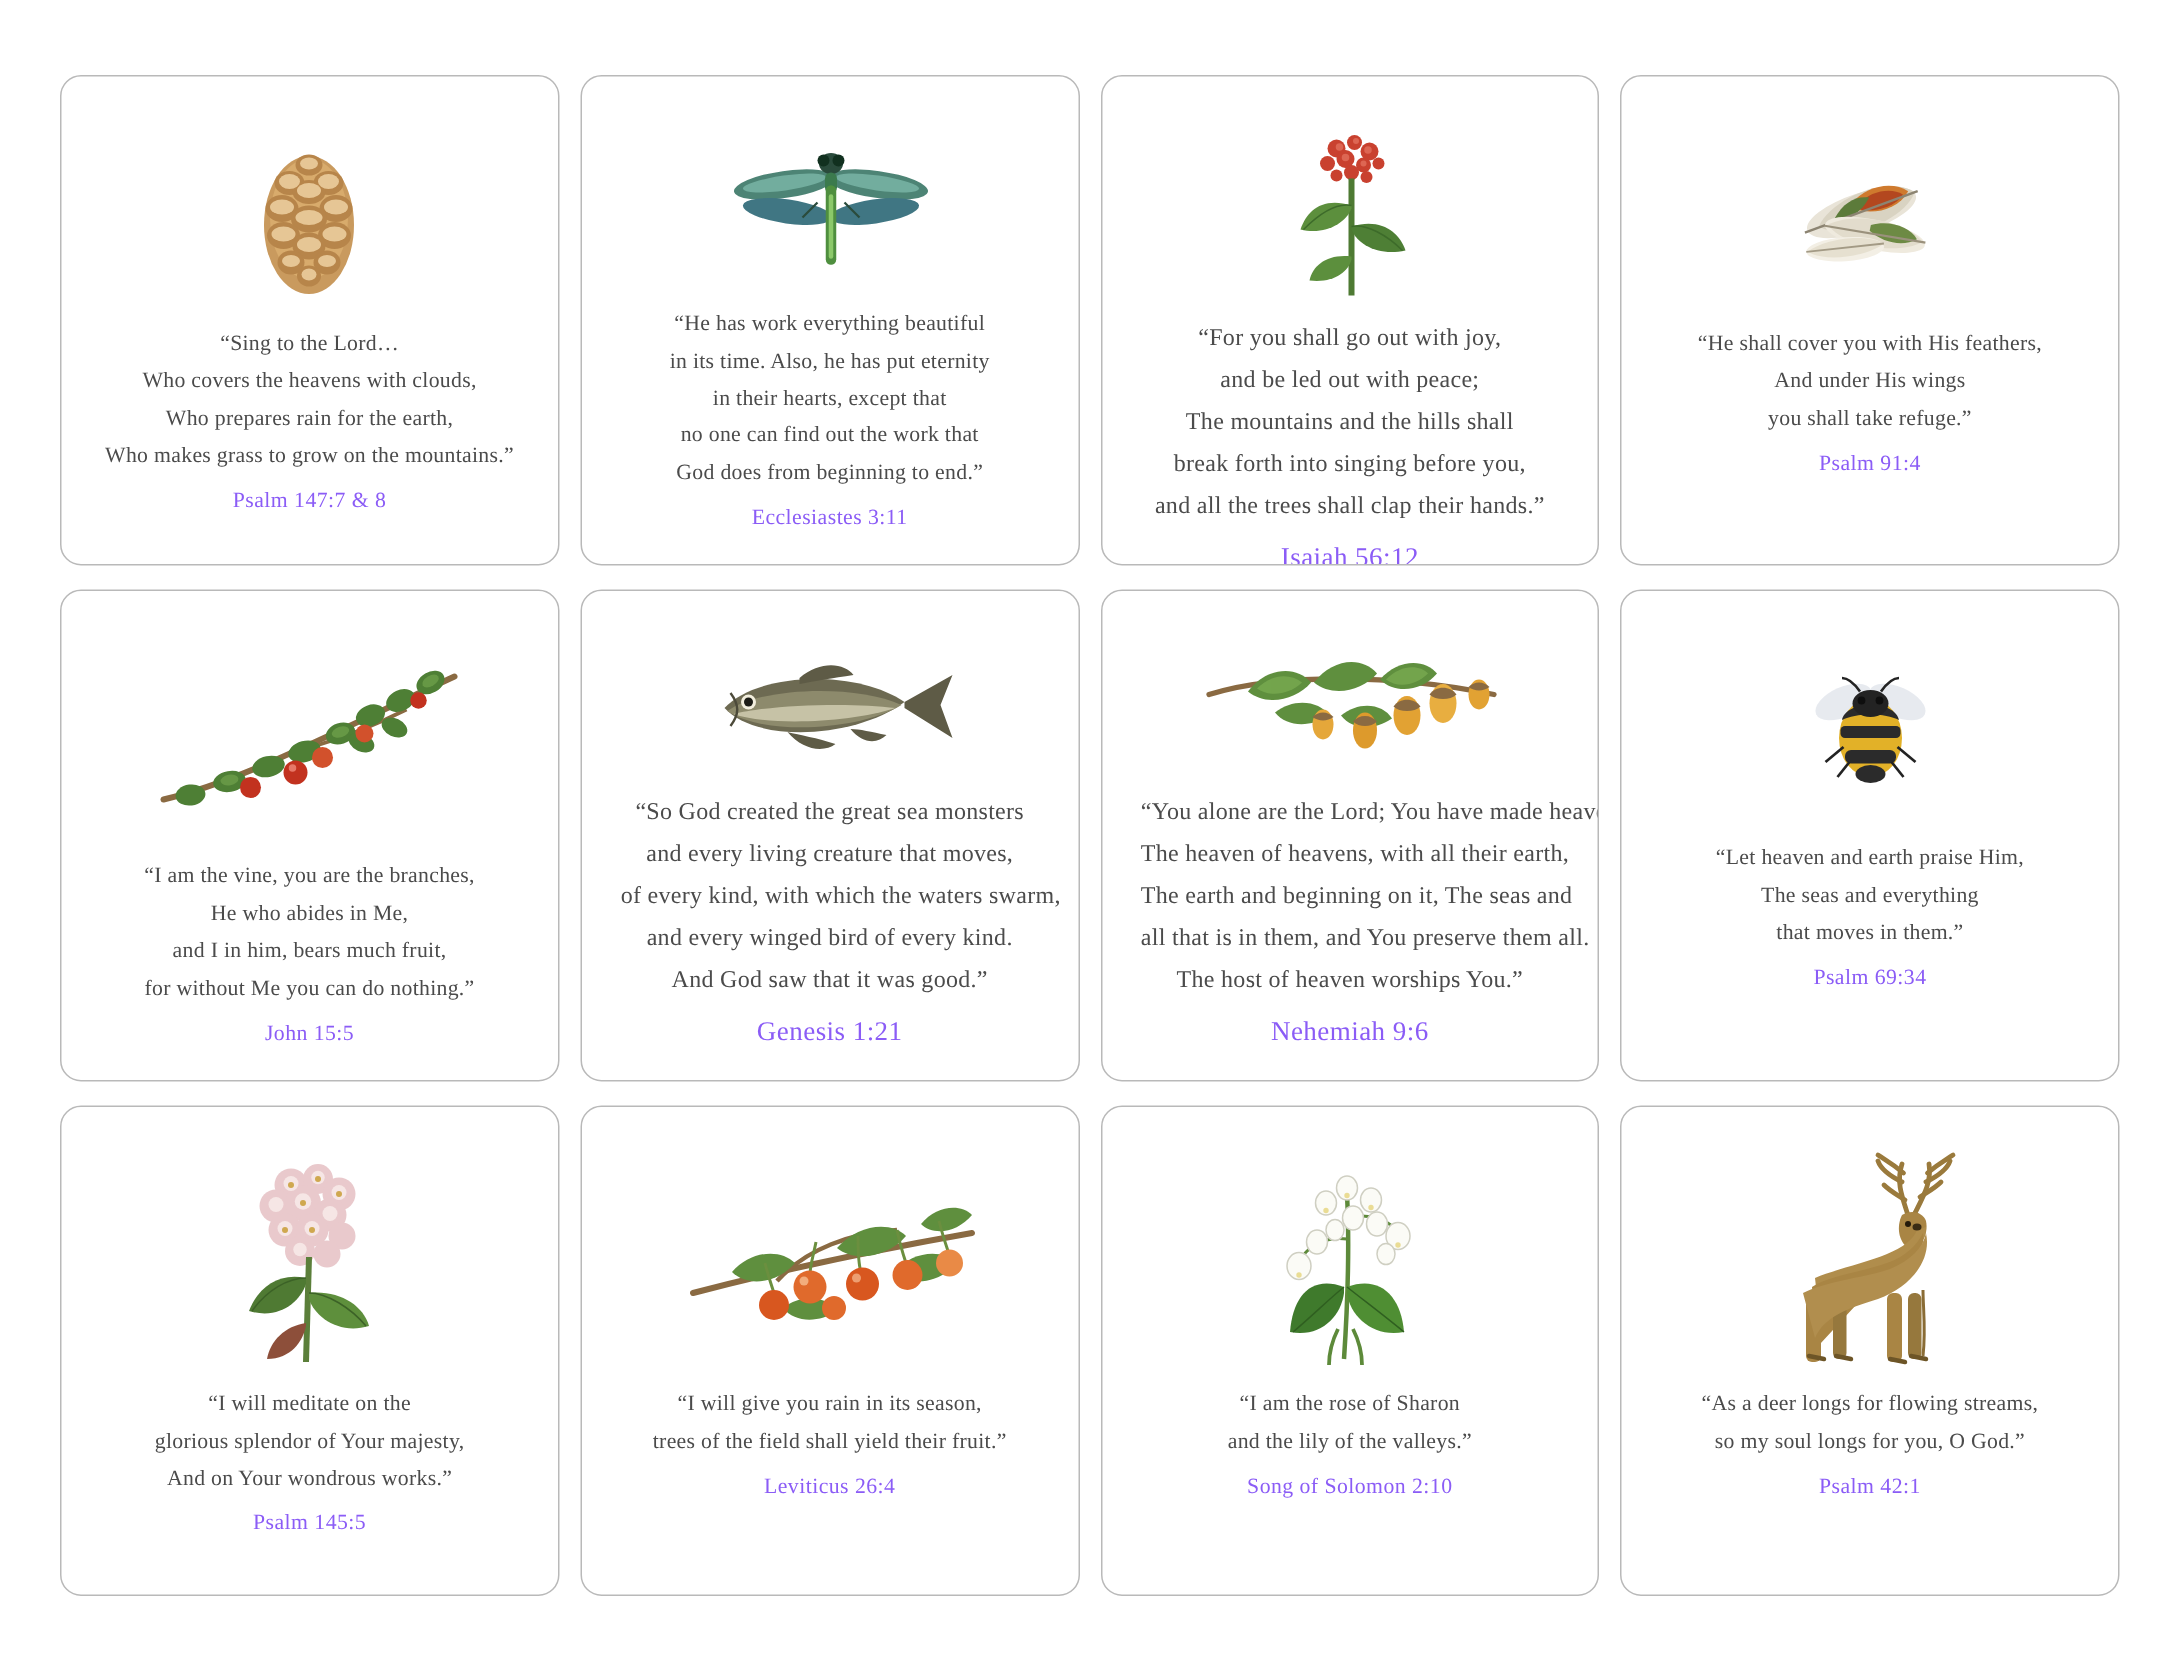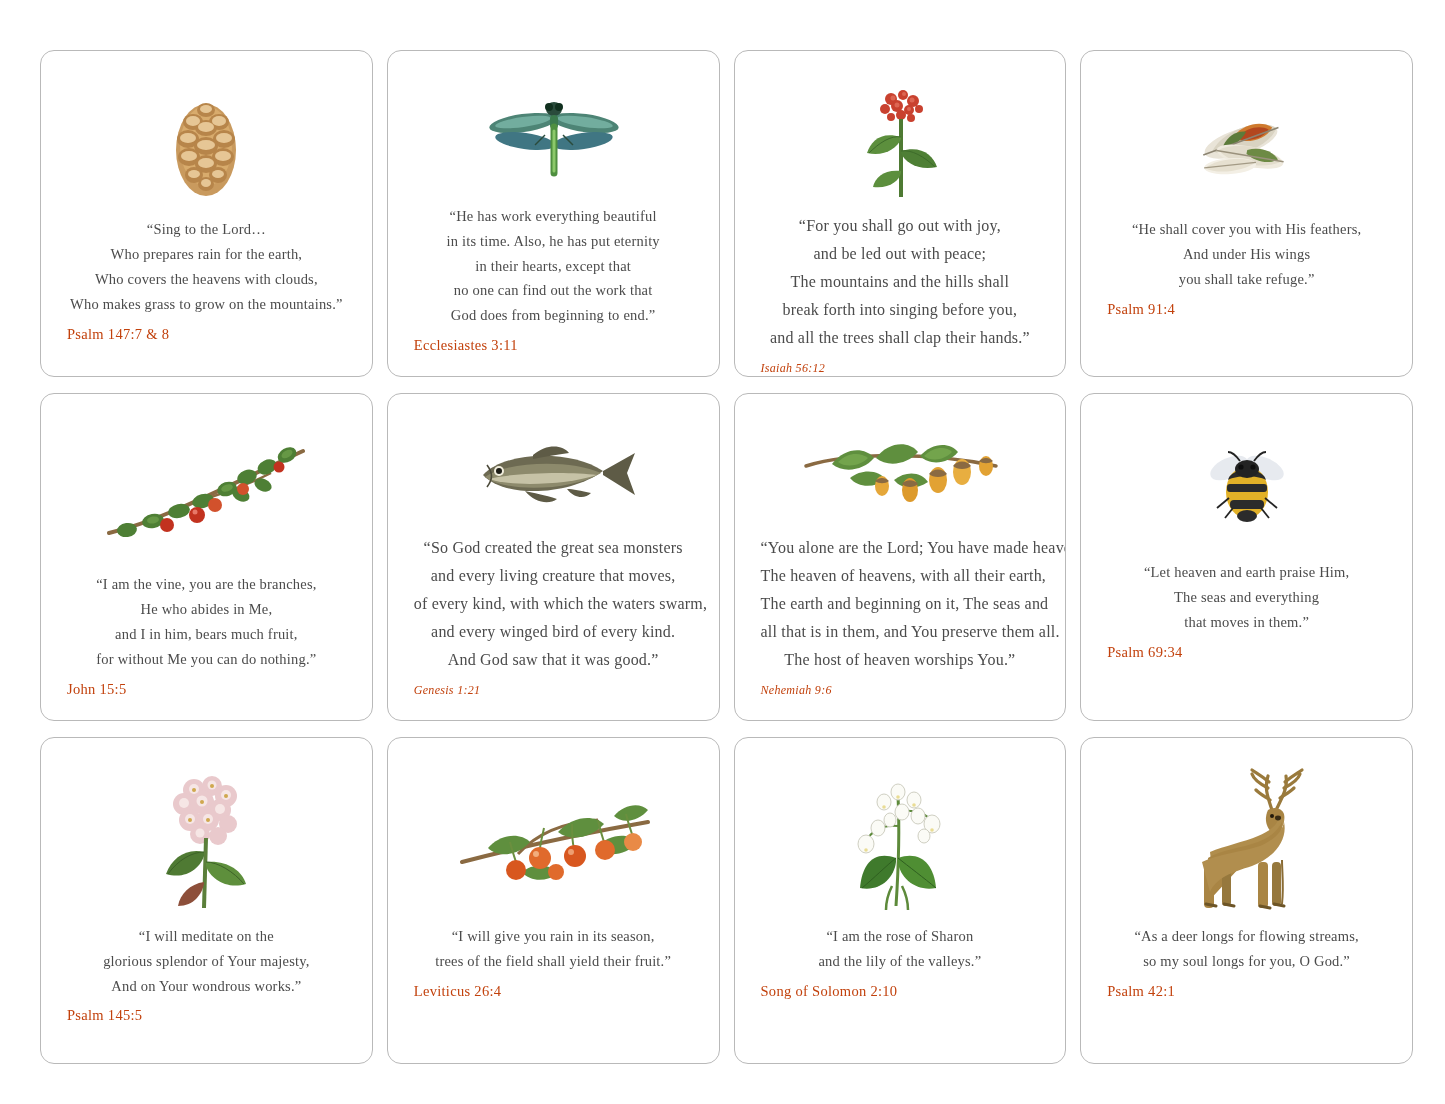--- a/index.html
+++ b/index.html
@@ -52,30 +52,30 @@
     text-align: center;
     font-family: "Liberation Serif", serif;
     color: #4b4b4b;
     font-size: 14.5px;
     line-height: 1.72;
     letter-spacing: 0.2px;
   }
   .verse .line { display: block; white-space: nowrap; }
   .ref {
     width: 100%;
-    text-align: left;
-    color: #c2410c;
+    text-align: center;
+    color: #8b5cf6;
     font-size: 14.5px;
     letter-spacing: 0.3px;
     margin-top: 9px;
     font-family: "Liberation Serif", serif;
   }
   
   .card.dense .verse { font-size: 16px; line-height: 1.75; }
-  .card.dense .ref { font-size: 12px; font-style: italic; }
+  .card.dense .ref { font-size: 18px; }
   .card.tall-art .art { height: 150px; }
 </style>
 </head>
 <body>
 
 <div id="sheet">
 
   <div class="card">
     <div class="art">
       <svg width="92" height="120" viewBox="0 0 92 120">
@@ -108,22 +108,22 @@
             <ellipse cx="63" cy="72" rx="8" ry="5"></ellipse>
           <ellipse cx="46" cy="79" rx="8" ry="5"></ellipse>
           <ellipse cx="34" cy="90" rx="6" ry="4"></ellipse>
             <ellipse cx="58" cy="90" rx="6" ry="4"></ellipse>
           <ellipse cx="46" cy="99" rx="5" ry="4"></ellipse>
         </g>
       </svg>
     </div>
     <div class="verse">
       <span class="line">“Sing to the Lord…</span>
+      <span class="line">Who covers the heavens with clouds,</span>
       <span class="line">Who prepares rain for the earth,</span>
-      <span class="line">Who covers the heavens with clouds,</span>
       <span class="line">Who makes grass to grow on the mountains.”</span>
     </div>
     <div class="ref">Psalm 147:7 &amp; 8</div>
   </div>
 
   <div class="card">
     <div class="art">
       <svg width="160" height="100" viewBox="0 0 160 100">
         <g opacity="0.85">
           <ellipse cx="50" cy="36" rx="34" ry="9" transform="rotate(-8 50 36)" fill="#2f6f5e"></ellipse>

